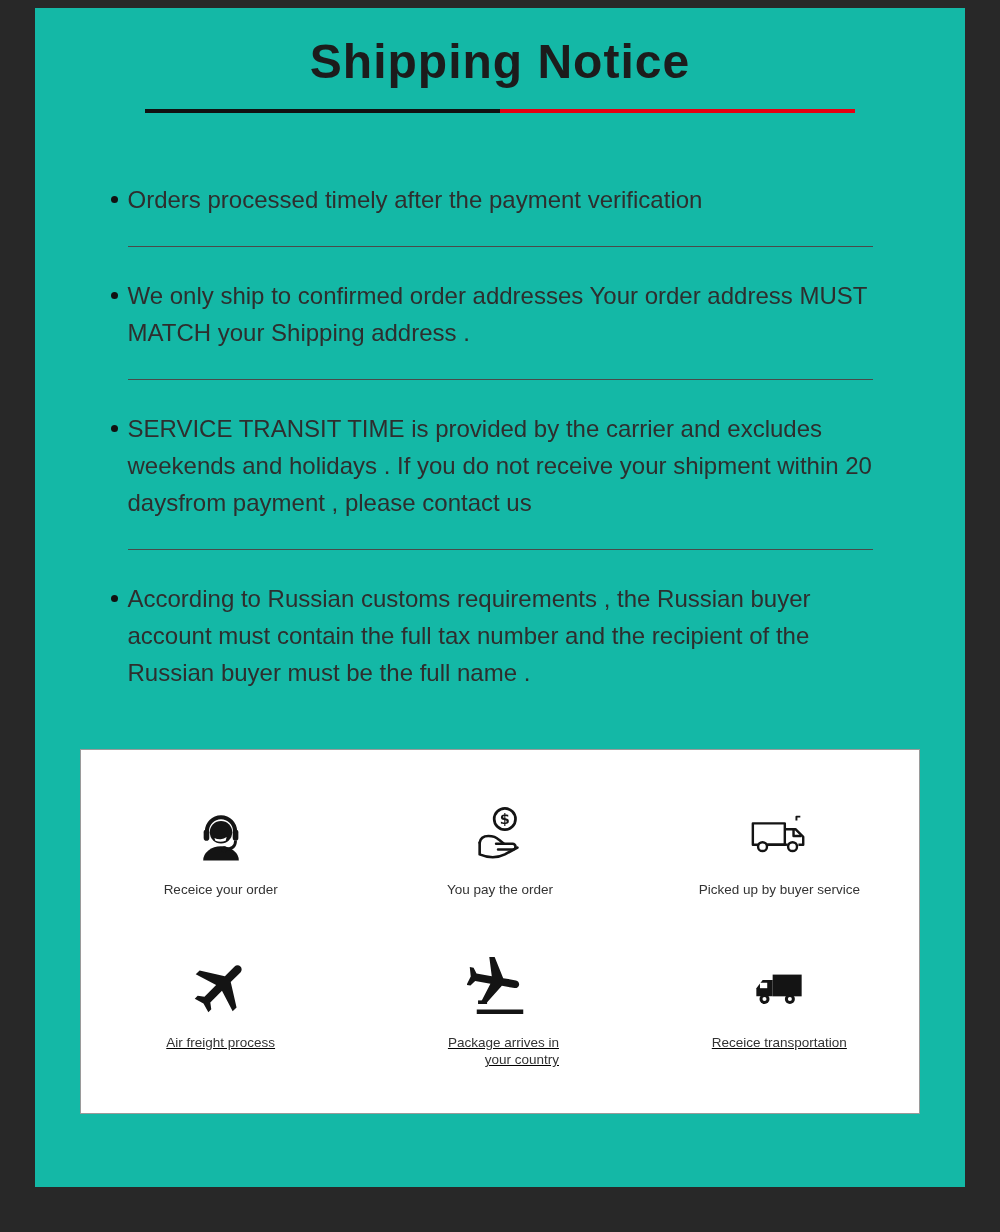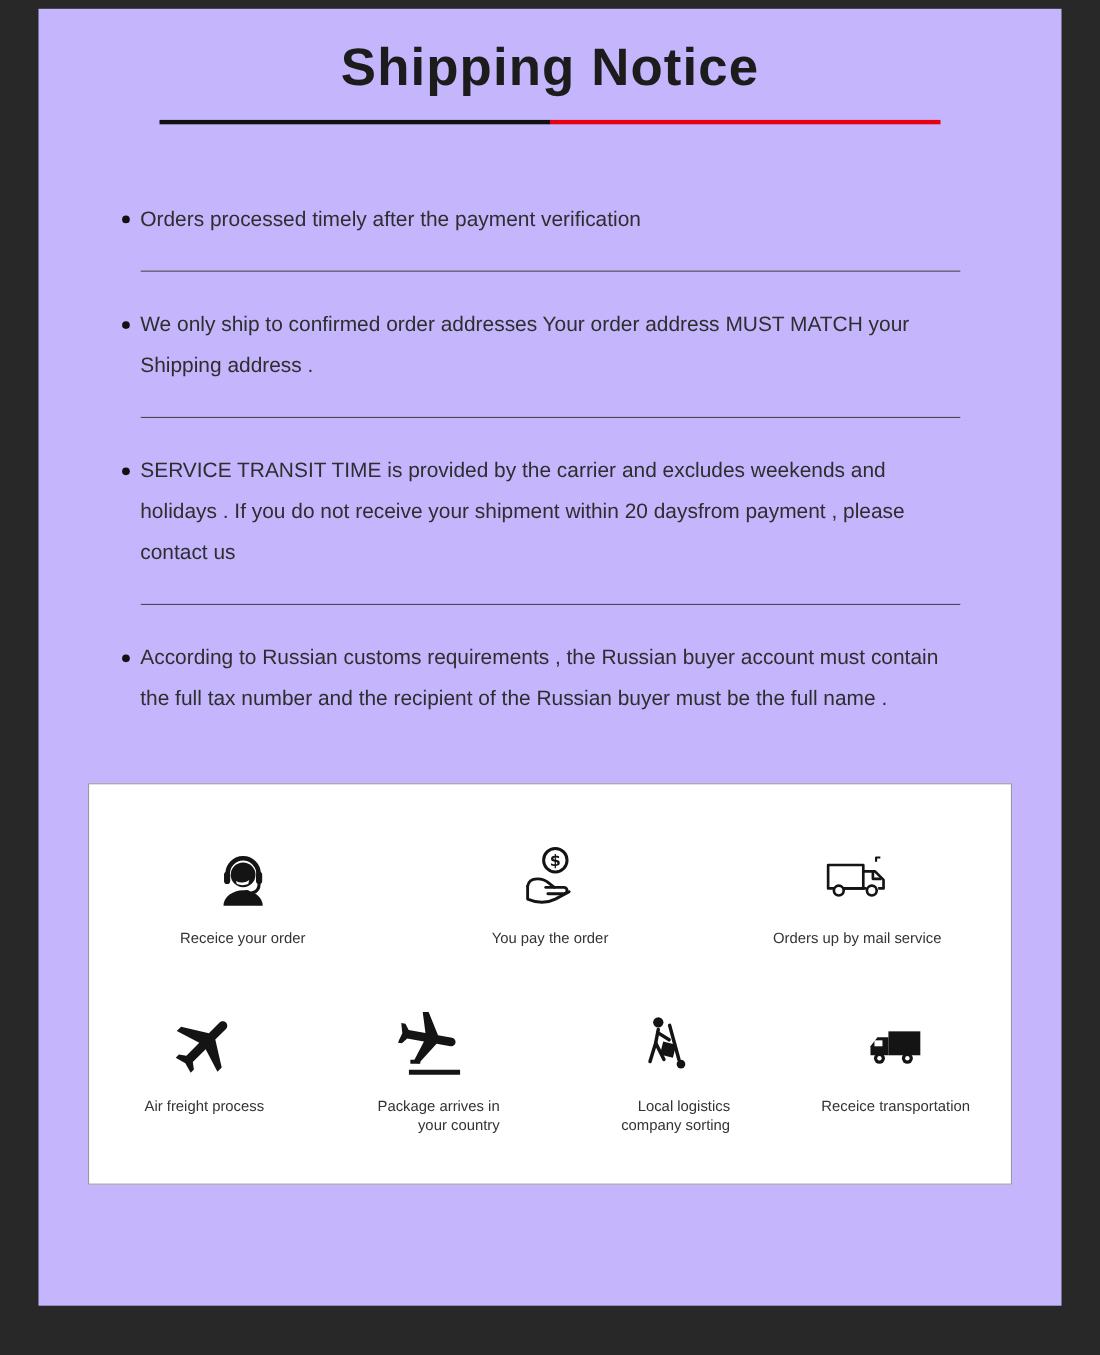--- a/index.html
+++ b/index.html
@@ -5,43 +5,43 @@
   html,body{margin:0;padding:0;}
   body{
     width:1000px;height:1232px;
     background:#282828;
     font-family:"Liberation Sans", sans-serif;
     -webkit-font-smoothing:antialiased;
   }
   .page{position:relative;width:1000px;height:1232px;background:#282828;overflow:hidden;}
   .sheet{
     position:absolute;left:35px;top:8px;width:930px;height:1179px;
-    background:#c4b5fd;overflow:hidden;
+    background:#14b8a6;overflow:hidden;
   }
   .title{
     margin:26px 0 0 0;text-align:center;
     font-size:48px;font-weight:bold;color:#1c1c1c;letter-spacing:1px;
   }
   .divider{
     width:710px;height:4px;margin:20px auto 0;
     background:linear-gradient(to right,#111111 0 50%, #e60012 50% 100%);
   }
   .notices{width:745px;margin:68px auto 0;}
-  .notice{position:relative;font-size:19px;color:#2e2e2e;line-height:37px;}
+  .notice{position:relative;font-size:24px;color:#2e2e2e;line-height:37px;}
   .notice .dot{
     position:absolute;left:-17px;top:15px;width:7px;height:7px;
     border-radius:50%;background:#111;
   }
   .sep{border:none;border-top:1px solid #4a4a4a;margin:28px 0 30px 0;height:0;}
   .panel{
     width:838px;margin:58px auto 0;border:1px solid #9a9a9a;
     padding:42px 0 44px 0;background:#fff;
   }
   .prow{display:flex;}
-  .prow + .prow{margin-top:46px;}
+  .prow + .prow{margin-top:46px;text-decoration:underline;}
   .pcell{flex:1;display:flex;flex-direction:column;align-items:center;}
   .picon{height:74px;display:flex;align-items:flex-end;justify-content:center;}
   .plabel{
     margin-top:15px;font-size:13.5px;color:#333;text-align:right;
     line-height:1.3;max-width:170px;
   }
   .plabel.narrow{max-width:118px;}
   svg{display:block;}
 </style>
 </head>
@@ -124,21 +124,21 @@
                 <rect x="5" y="20" width="33" height="22"></rect>
                 <path d="M38 26 h11 l8 8 v8 h-5"></path>
                 <path d="M47 26 v7 h8"></path>
                 <circle cx="15" cy="44" r="4.6" fill="#ffffff"></circle>
                 <circle cx="46" cy="44" r="4.6" fill="#ffffff"></circle>
                 <path d="M20 42 h21"></path>
                 <path d="M50 17 v-4 h4" stroke-width="2"></path>
               </g>
             </svg>
           </div>
-          <div class="plabel">Orders up by mail service</div>
+          <div class="plabel">Picked up by buyer service</div>
         </div>
 
       </div>
 
       <div class="prow">
 
         <div class="pcell">
           <div class="picon">
             <svg viewBox="0 0 24 24" width="66" height="66">
               <path transform="rotate(45 12 12)" fill="#141414" d="M21.5 15.5v-2l-8-5V3.5c0-.83-.67-1.5-1.5-1.5s-1.5.67-1.5 1.5V8.5l-8 5v2l8-2.5V19l-2 1.5V22l3.5-1 3.5 1v-1.5L13.5 19v-6l8 2.5z"></path>
@@ -151,36 +151,20 @@
           <div class="picon">
             <svg viewBox="0 0 24 24" width="66" height="62">
               <path transform="rotate(100 12 9.5)" fill="#141414" d="M21.5 15.5v-2l-8-5V3.5c0-.83-.67-1.5-1.5-1.5s-1.5.67-1.5 1.5V8.5l-8 5v2l8-2.5V19l-2 1.5V22l3.5-1 3.5 1v-1.5L13.5 19v-6l8 2.5z"></path>
               <path d="M3 21.2 h18" stroke="#141414" stroke-width="1.7" fill="none"></path>
               <path d="M3.5 17.5 h3.5" stroke="#141414" stroke-width="1.4" fill="none"></path>
             </svg>
           </div>
           <div class="plabel narrow">Package arrives in your country</div>
         </div>
 
-        <div class="pcell">
-          <div class="picon">
-            <svg viewBox="0 0 64 64" width="60" height="64">
-              <circle cx="25" cy="10" r="5" fill="#141414"></circle>
-              <g stroke="#141414" stroke-width="3.4" fill="none" stroke-linecap="round">
-                <path d="M25 17 l-2.5 13 l-5.5 18"></path>
-                <path d="M22.5 30 l8 16"></path>
-                <path d="M24.5 20 l11 7"></path>
-                <path d="M36 13 l9 33"></path>
-              </g>
-              <rect x="28" y="30" width="13" height="13" transform="rotate(14 34.5 36.5)" fill="#141414"></rect>
-              <circle cx="47" cy="50.5" r="4.2" fill="#141414"></circle>
-            </svg>
-          </div>
-          <div class="plabel narrow">Local logistics company sorting</div>
-        </div>
 
         <div class="pcell">
           <div class="picon">
             <svg viewBox="0 0 64 64" width="66" height="58">
               <rect x="25" y="15" width="32" height="24" fill="#141414"></rect>
               <path d="M25 21 h-11 l-7 9 v9 h18 z" fill="#141414"></path>
               <rect x="11" y="24" width="8" height="6" fill="#ffffff"></rect>
               <circle cx="16" cy="42" r="5.5" fill="#141414"></circle>
               <circle cx="16" cy="42" r="2.2" fill="#ffffff"></circle>
               <circle cx="44" cy="42" r="5.5" fill="#141414"></circle>

